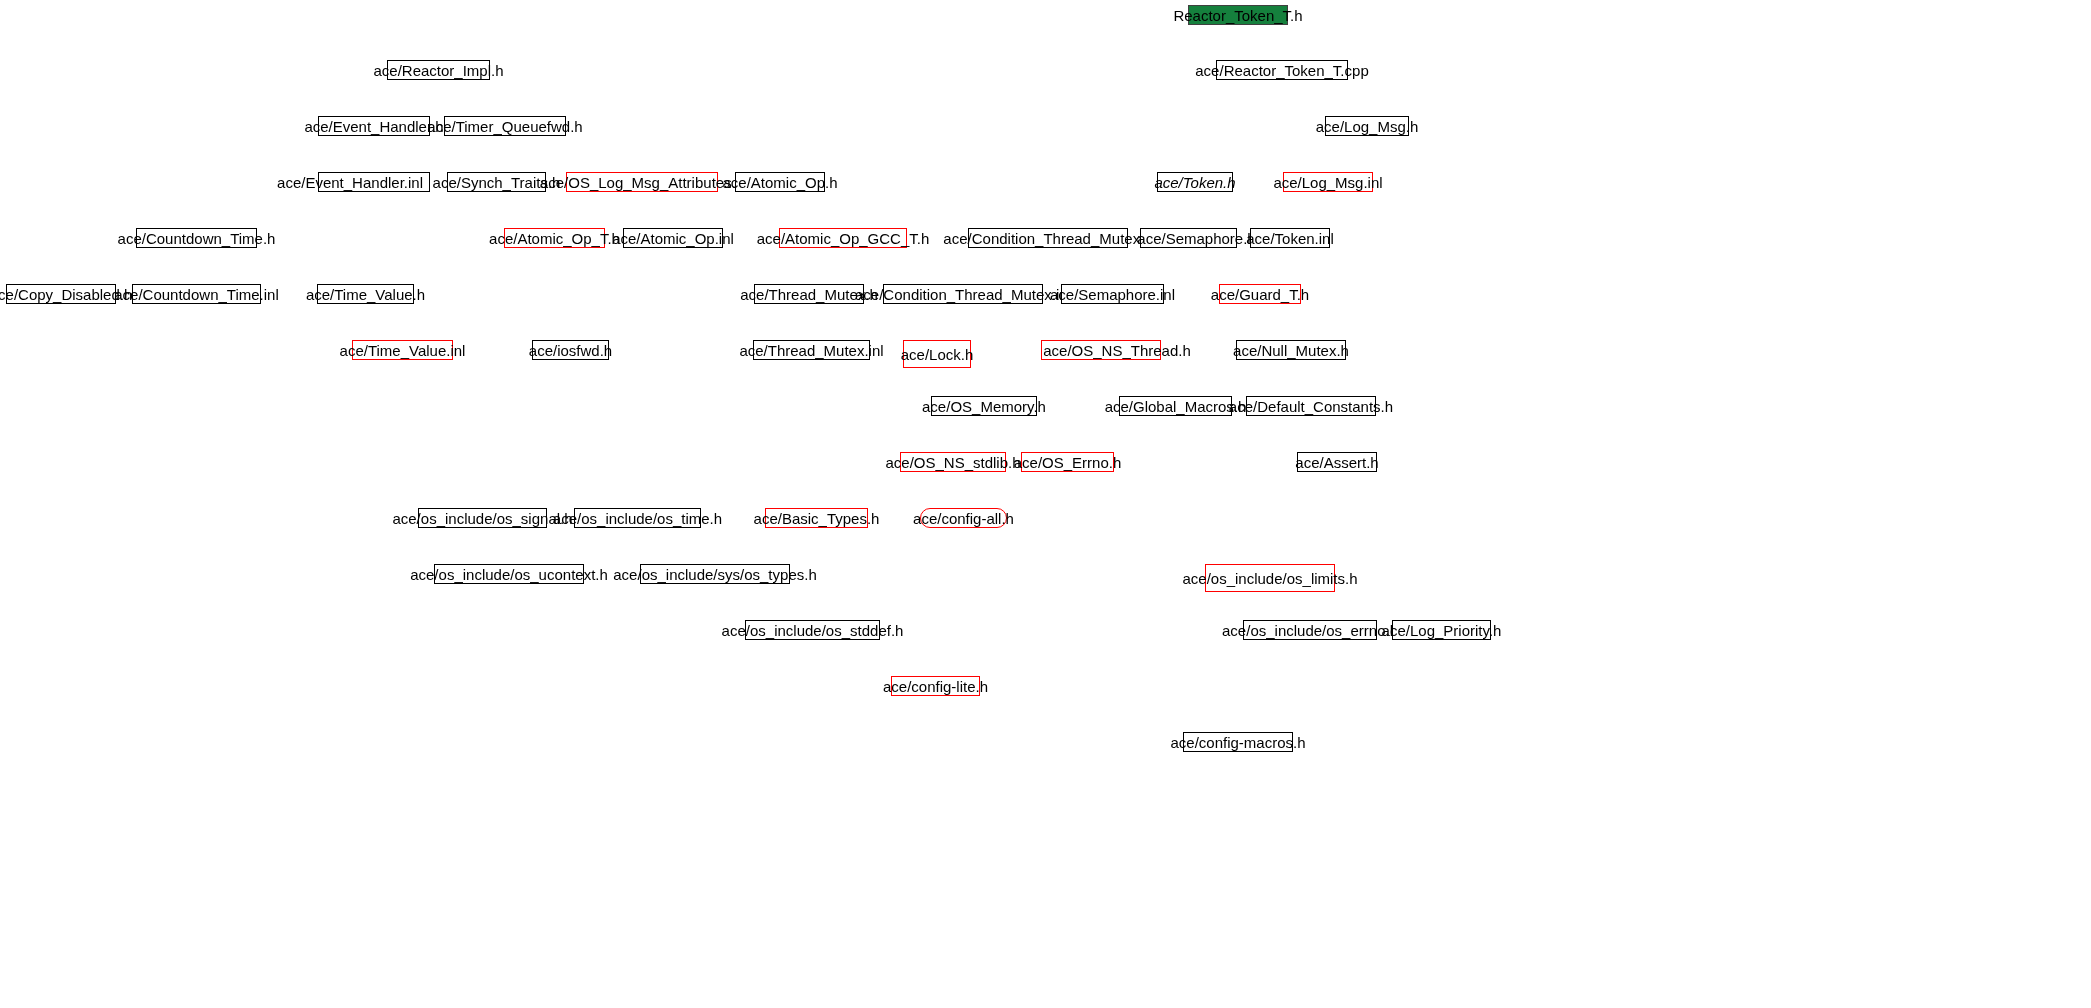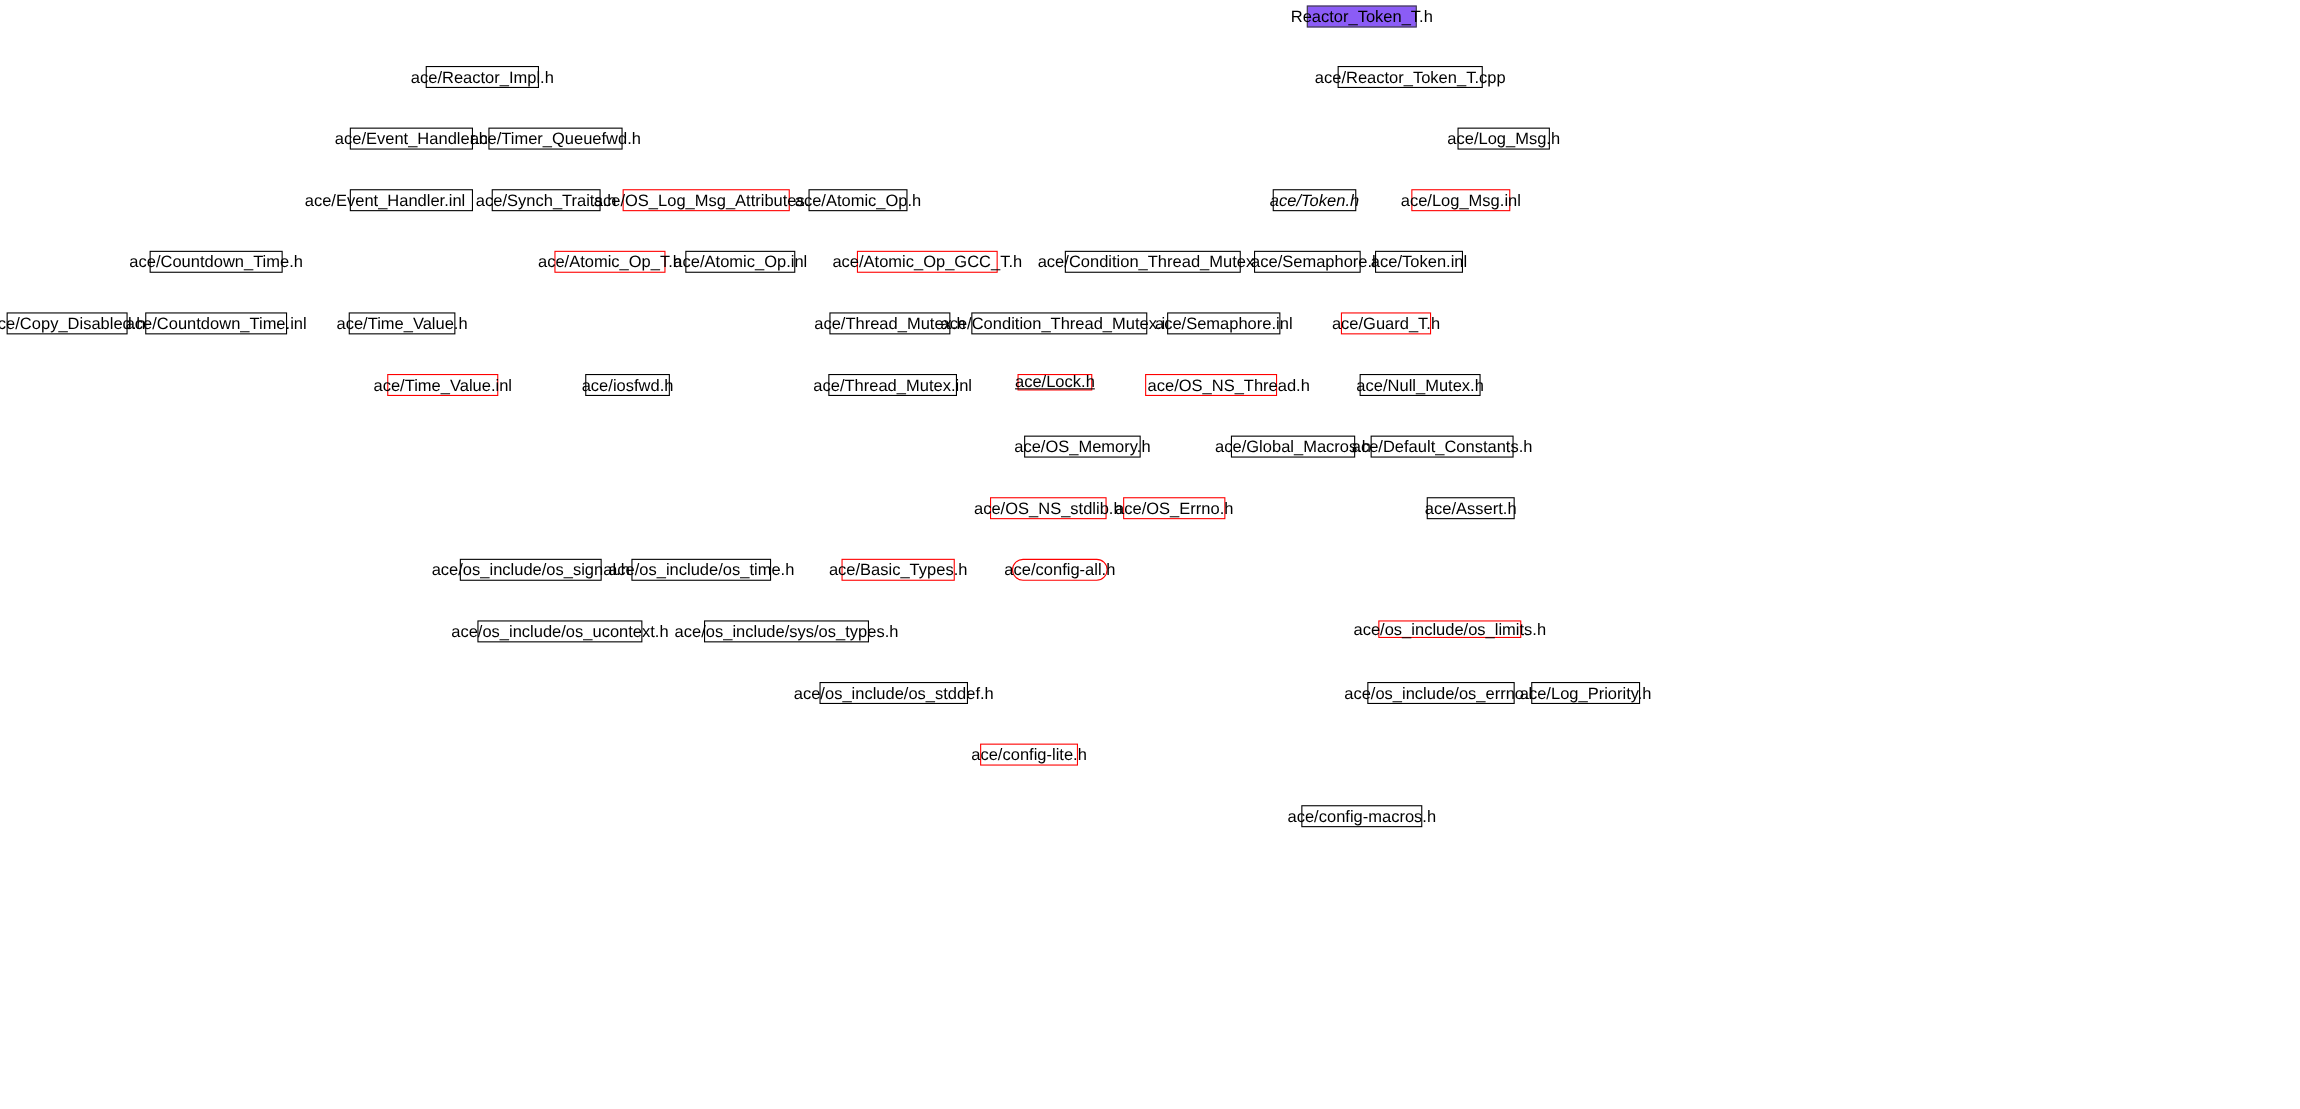--- a/index.html
+++ b/index.html
@@ -36,21 +36,21 @@
     font-size: 15px;
     line-height: 1;
     white-space: nowrap;
     letter-spacing: 0px;
     z-index: 5;
   }
   .node.red {
     border-color: #ff0000;
   }
   .node.root {
-    background: #8b5cf6;
+    background: #15803d;
     border-color: #404040;
   }
   .node-label {
     display: block;
     padding: 0 6px;
   }
 </style>
 </head>
 <body>
 
@@ -234,21 +234,21 @@
       </div>
       <div class="node red" style="left: 352px; top: 340px; width: 101px; height: 20px;">
         <span class="node-label">ace/Time_Value.inl</span>
       </div>
       <div class="node" style="left: 532px; top: 340px; width: 77px; height: 20px; text-align: right;">
         <span class="node-label">ace/iosfwd.h</span>
       </div>
       <div class="node" style="left: 753px; top: 340px; width: 117px; height: 20px;">
         <span class="node-label">ace/Thread_Mutex.inl</span>
       </div>
-      <div class="node red" style="left: 925px; top: 340px; width: 68px; height: 15px; text-decoration: underline;">
+      <div class="node red" style="left: 903px; top: 340px; width: 68px; height: 28px;">
         <span class="node-label">ace/Lock.h</span>
       </div>
       <div class="node red" style="left: 1041px; top: 340px; width: 120px; height: 20px; padding-left: 32px;">
         <span class="node-label">ace/OS_NS_Thread.h</span>
       </div>
       <div class="node" style="left: 1236px; top: 340px; width: 110px; height: 20px;">
         <span class="node-label">ace/Null_Mutex.h</span>
       </div>
       <div class="node" style="left: 931px; top: 396px; width: 106px; height: 20px;">
         <span class="node-label">ace/OS_Memory.h</span>
@@ -273,21 +273,21 @@
       </div>
       <div class="node" style="left: 574px; top: 508px; width: 127px; height: 20px;">
         <span class="node-label">ace/os_include/os_time.h</span>
       </div>
       <div class="node red" style="left: 765px; top: 508px; width: 103px; height: 20px;">
         <span class="node-label">ace/Basic_Types.h</span>
       </div>
       <div class="node red" style="left: 920px; top: 508px; width: 87px; height: 20px; border-radius: 10px;">
         <span class="node-label">ace/config-all.h</span>
       </div>
-      <div class="node red" style="left: 1205px; top: 564px; width: 130px; height: 16px; margin-left: 48px;">
+      <div class="node red" style="left: 1205px; top: 564px; width: 130px; height: 28px;">
         <span class="node-label">ace/os_include/os_limits.h</span>
       </div>
       <div class="node" style="left: 434px; top: 564px; width: 150px; height: 20px;">
         <span class="node-label">ace/os_include/os_ucontext.h</span>
       </div>
       <div class="node" style="left: 640px; top: 564px; width: 150px; height: 20px;">
         <span class="node-label">ace/os_include/sys/os_types.h</span>
       </div>
       <div class="node" style="left: 745px; top: 620px; width: 135px; height: 20px;">
         <span class="node-label">ace/os_include/os_stddef.h</span>

